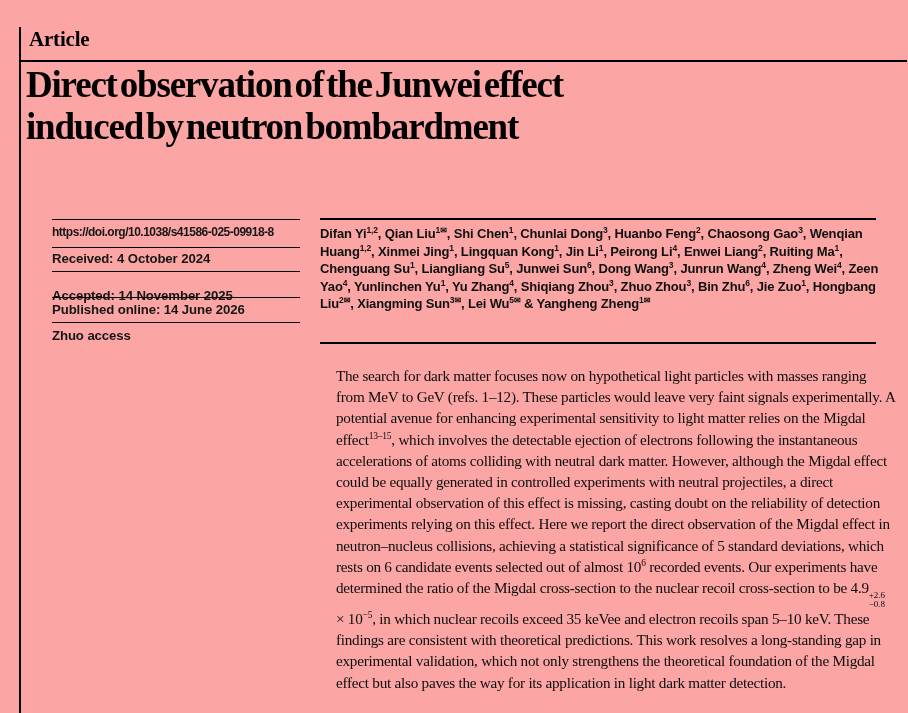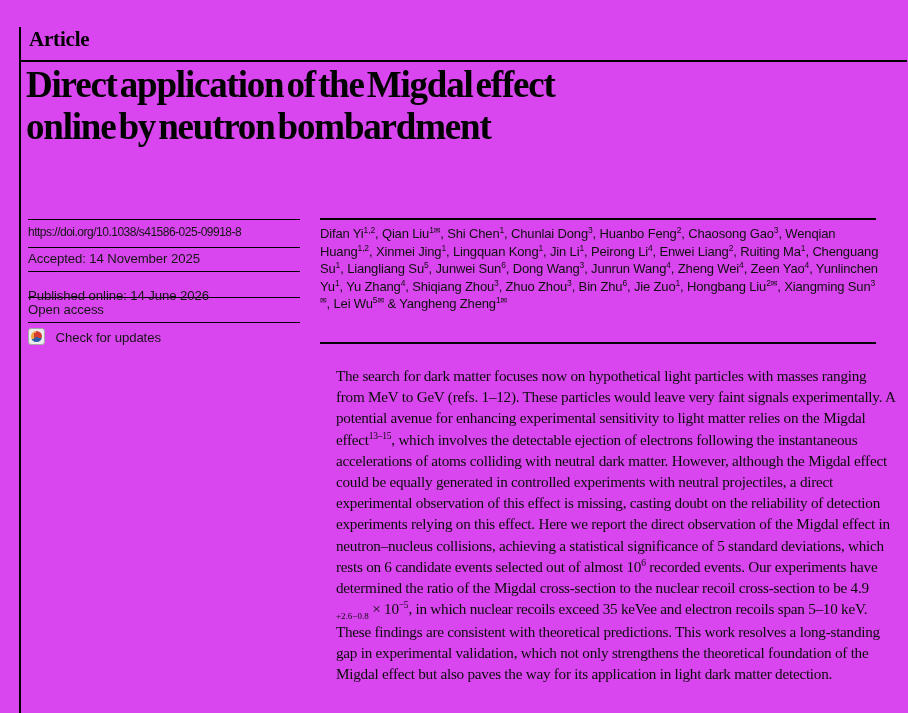--- a/index.html
+++ b/index.html
@@ -1,93 +1,88 @@
 <!DOCTYPE html>
 <html><head>
 <meta charset="utf-8">
 <style>
   html,body{margin:0;padding:0;background:#ffffff;}
   body{width:908px;height:713px;overflow:hidden;font-family:"Liberation Sans",sans-serif;color:#111;}
-  .page{position:relative;width:908px;height:713px;background:#d946ef;}
+  .page{position:relative;width:908px;height:713px;background:#fca5a5;}
 
   .vrule{position:absolute;left:19px;top:27px;width:2px;height:686px;background:#000;}
   .kicker{position:absolute;left:29px;top:27px;font-family:"Liberation Serif",serif;font-weight:bold;font-size:21px;letter-spacing:-0.2px;color:#000;}
   .kicker-rule{position:absolute;left:19px;top:60px;width:888px;height:2px;background:#000;}
 
   .title{position:absolute;left:26px;top:64px;margin:0;width:840px;
          font-family:"Liberation Serif",serif;font-weight:bold;font-size:37px;line-height:42px;
          letter-spacing:-1.2px;word-spacing:-5px;color:#000;}
   .tl{display:block;}
 
   .meta{position:absolute;left:28px;top:219px;width:272px;}
   .meta-row{border-top:1.5px solid #000;box-sizing:border-box;padding-top:5px;
-            font-size:13.2px;font-weight:normal;letter-spacing:-0.1px;color:#161616;white-space:nowrap;}
+            font-size:13.2px;font-weight:bold;letter-spacing:-0.1px;color:#161616;white-space:nowrap;margin-left:24px;}
   .meta-row:nth-child(1){height:28px;font-size:12px;letter-spacing:-0.5px;}
   .meta-row:nth-child(2){height:24px;padding-top:3px;}
   .meta-row:nth-child(3){height:26px;padding-top:16px;}
   .meta-row:nth-child(4){height:25px;padding-top:4px;}
   .meta-row:nth-child(5){height:29px;padding-top:5px;}
   .meta-row:nth-child(6){height:27px;padding-top:4px;display:flex;align-items:center;}
 
   .cm-box{display:inline-flex;width:17px;height:17px;background:#ececec;border:1px solid #a8a8a8;
           border-radius:3px;align-items:center;justify-content:center;margin-right:7px;box-sizing:border-box;flex:0 0 auto;}
   .cm-circle{position:relative;width:11px;height:11px;border-radius:50%;
              background:conic-gradient(#d63a32 0 110deg,#2a5caa 110deg 235deg,#eba93f 235deg 360deg);}
   .cm-flag{position:absolute;left:3px;top:1.5px;width:5px;height:6px;background:#d63a32;
            clip-path:polygon(0 0,100% 0,100% 100%,50% 60%,0 100%);}
 
   .authors-rule{position:absolute;left:320px;top:218px;width:556px;height:2px;background:#000;}
   .authors{position:absolute;left:320px;top:225px;width:560px;margin:0;
-           font-size:13px;font-weight:normal;line-height:17.6px;letter-spacing:-0.15px;color:#101010;}
+           font-size:13px;font-weight:bold;line-height:17.6px;letter-spacing:-0.15px;color:#101010;}
   .authors sup{font-size:8.5px;line-height:0;}
   .authors sup.env{font-size:8px;}
 
   .abstract-rule{position:absolute;left:320px;top:342px;width:556px;height:1.5px;background:#000;}
   .abstract{position:absolute;left:320px;top:349px;width:559px;margin:16px;
             font-family:"Liberation Serif",serif;font-size:15.2px;line-height:21.2px;
             letter-spacing:-0.25px;color:#0c0c0c;text-align:left;}
   .abstract sup{font-size:9.5px;line-height:0;}
-  .stack{display:inline-flex;flex-direction:row;font-size:9px;line-height:8.5px;
+  .stack{display:inline-flex;flex-direction:column;font-size:9px;line-height:8.5px;
          vertical-align:-5px;letter-spacing:0;text-align:right;}
 </style>
 </head>
 <body>
 
 <div class="page">
 
   <div class="vrule"></div>
 
   <div class="kicker">Article</div>
   <div class="kicker-rule"></div>
 
   <h1 class="title">
-    <span class="tl">Direct application of the Migdal effect</span>
-    <span class="tl">online by neutron bombardment</span>
+    <span class="tl">Direct observation of the Junwei effect</span>
+    <span class="tl">induced by neutron bombardment</span>
   </h1>
 
   <div class="meta">
     <div class="meta-row">
       <span>https://doi.org/10.1038/s41586-025-09918-8</span>
+    </div>
+    <div class="meta-row">
+      <span>Received: 4 October 2024</span>
     </div>
     <div class="meta-row">
       <span>Accepted: 14 November 2025</span>
     </div>
     <div class="meta-row">
       <span>Published online: 14 June 2026</span>
     </div>
     <div class="meta-row">
-      <span>Open access</span>
-    </div>
-    <div class="meta-row">
-      <span class="cm-box">
-        <span class="cm-circle">
-          <span class="cm-flag"></span>
-        </span>
-      </span>
-      <span>Check for updates</span>
+      <span>Zhuo access</span>
     </div>
   </div>
 
   <div class="authors-rule"></div>
   <p class="authors"><span>Difan Yi</span><sup>1,2</sup>, <span>Qian Liu</span><sup>1</sup><sup class="env">✉</sup>, <span>Shi Chen</span><sup>1</sup>, <span>Chunlai Dong</span><sup>3</sup>, <span>Huanbo Feng</span><sup>2</sup>, <span>Chaosong Gao</span><sup>3</sup>, <span>Wenqian Huang</span><sup>1,2</sup>, <span>Xinmei Jing</span><sup>1</sup>, <span>Lingquan Kong</span><sup>1</sup>, <span>Jin Li</span><sup>1</sup>, <span>Peirong Li</span><sup>4</sup>, <span>Enwei Liang</span><sup>2</sup>, <span>Ruiting Ma</span><sup>1</sup>, <span>Chenguang Su</span><sup>1</sup>, <span>Liangliang Su</span><sup>5</sup>, <span>Junwei Sun</span><sup>6</sup>, <span>Dong Wang</span><sup>3</sup>, <span>Junrun Wang</span><sup>4</sup>, <span>Zheng Wei</span><sup>4</sup>, <span>Zeen Yao</span><sup>4</sup>, <span>Yunlinchen Yu</span><sup>1</sup>, <span>Yu Zhang</span><sup>4</sup>, <span>Shiqiang Zhou</span><sup>3</sup>, <span>Zhuo Zhou</span><sup>3</sup>, <span>Bin Zhu</span><sup>6</sup>, <span>Jie Zuo</span><sup>1</sup>, <span>Hongbang Liu</span><sup>2</sup><sup class="env">✉</sup>, <span>Xiangming Sun</span><sup>3</sup><sup class="env">✉</sup>, <span>Lei Wu</span><sup>5</sup><sup class="env">✉</sup> &amp; <span>Yangheng Zheng</span><sup>1</sup><sup class="env">✉</sup></p>
 
   <div class="abstract-rule"></div>
   <p class="abstract">The search for dark matter focuses now on hypothetical light particles with masses ranging from MeV to GeV (refs. 1–12). These particles would leave very faint signals experimentally. A potential avenue for enhancing experimental sensitivity to light matter relies on the Migdal effect<sup>13–15</sup>, which involves the detectable ejection of electrons following the instantaneous accelerations of atoms colliding with neutral dark matter. However, although the Migdal effect could be equally generated in controlled experiments with neutral projectiles, a direct experimental observation of this effect is missing, casting doubt on the reliability of detection experiments relying on this effect. Here we report the direct observation of the Migdal effect in neutron–nucleus collisions, achieving a statistical significance of 5 standard deviations, which rests on 6 candidate events selected out of almost 10<sup>6</sup> recorded events. Our experiments have determined the ratio of the Migdal cross-section to the nuclear recoil cross-section to be 4.9<span class="stack">
         <span>+2.6</span>
         <span>−0.8</span>

